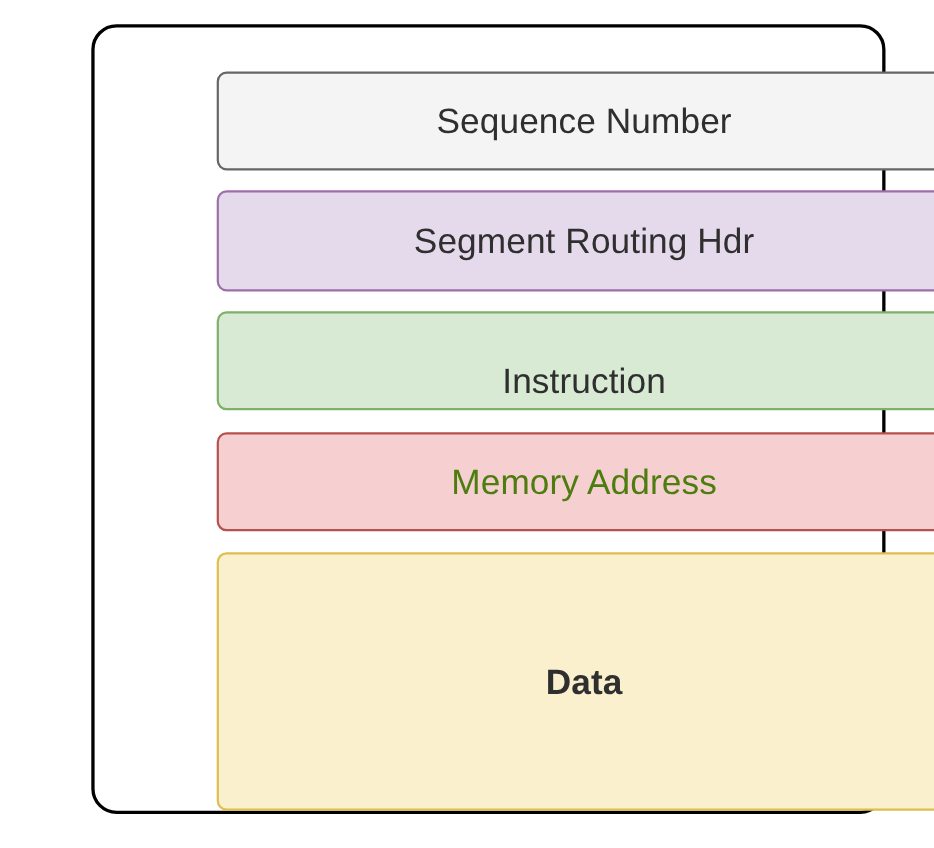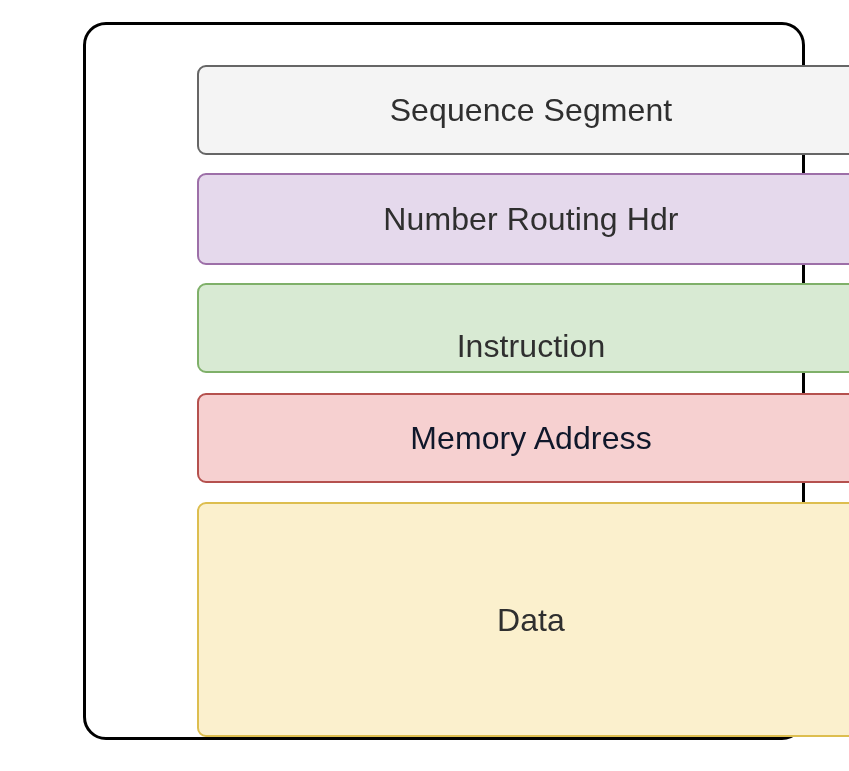--- a/index.html
+++ b/index.html
@@ -73,34 +73,34 @@
 </head>
 <body style="background: rgb(255, 255, 255);">
 
 <div id="packet-diagram">
 
   <div class="outer-container" style="border-color: rgb(0, 0, 0); background-color: rgb(255, 255, 255);">
 
     <div class="field-stack">
 
       <div class="field-box field-seq" style="background-color: rgb(244, 244, 244); border-color: rgb(102, 102, 102);">
-        <span class="field-label" style="color: rgb(47, 47, 47);">Sequence Segment</span>
+        <span class="field-label" style="color: rgb(47, 47, 47);">Sequence Number</span>
       </div>
 
       <div class="field-box field-srh" style="background-color: rgb(229, 217, 236); border-color: rgb(157, 111, 168);">
-        <span class="field-label" style="color: rgb(47, 47, 47);">Number Routing Hdr</span>
+        <span class="field-label" style="color: rgb(47, 47, 47);">Segment Routing Hdr</span>
       </div>
 
       <div class="field-box field-instr" style="background-color: rgb(216, 234, 211); border-color: rgb(127, 176, 105);">
         <span class="field-label" style="color: rgb(47, 47, 47); margin-top: 36px;">Instruction</span>
       </div>
 
       <div class="field-box field-mem" style="background-color: rgb(246, 208, 208); border-color: rgb(181, 81, 78);">
-        <span class="field-label" style="color: #0f172a;">Memory Address</span>
+        <span class="field-label" style="color: #4d7c0f;">Memory Address</span>
       </div>
 
       <div class="field-box field-data" style="background-color: rgb(251, 240, 205); border-color: rgb(221, 190, 79);">
-        <span class="field-label" style="color: rgb(47, 47, 47);">Data</span>
+        <span class="field-label" style="color: rgb(47, 47, 47); font-weight: bold;">Data</span>
       </div>
 
     </div>
   </div>
 </div>
 
 </body></html>

